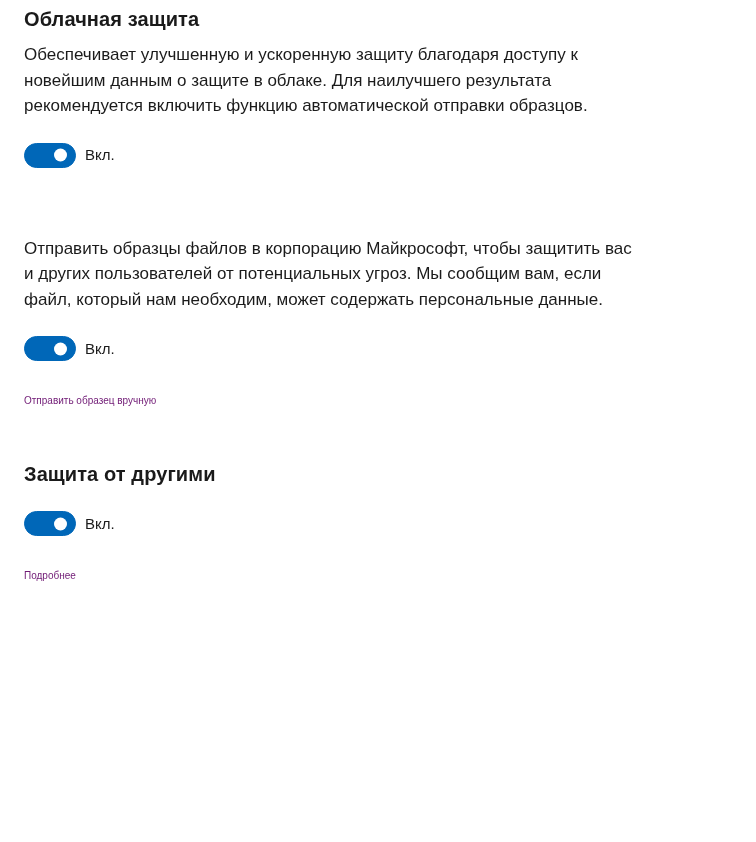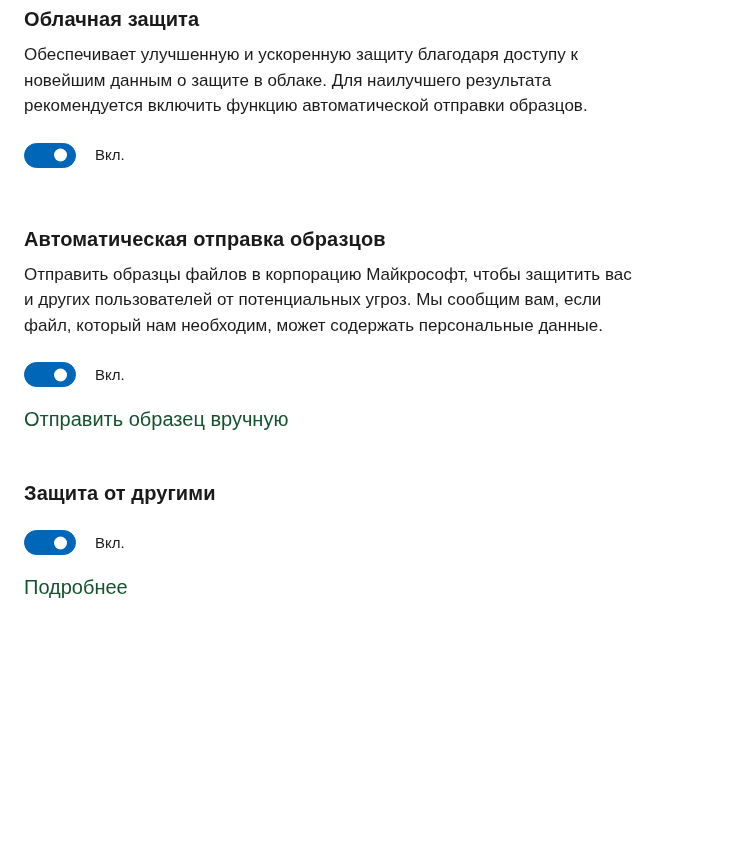--- a/index.html
+++ b/index.html
@@ -62,29 +62,29 @@
     left: 29px;
     transform: translateY(-50%);
     width: 13px;
     height: 13px;
     border-radius: 50%;
     background: #ffffff;
   }
   .toggle-label {
     font-size: 15px;
     color: #1b1b1b;
-    margin-left: 19px;
+    margin-left: 9px;
     line-height: 20px;
   }
   .link {
     display: inline-block;
-    font-size: 20px;
-    color: #14532d;
+    font-size: 10px;
+    color: #701a75;
     text-decoration: none;
-    margin-top: 22px;
+    margin-top: 30px;
     cursor: pointer;
     line-height: 20px;
   }
   .gap-lg {
     height: 58px;
   }
   .gap-md {
     height: 50px;
   }
   .sec1 { padding-top: 6px; }
@@ -101,21 +101,20 @@
       <div class="toggle" role="switch" aria-checked="true">
         <span class="knob"></span>
       </div>
       <span class="toggle-label">Вкл.</span>
     </div>
   </div>
 
   <div class="gap-lg"></div>
 
   <div class="section">
-    <h2 class="section-title">Автоматическая отправка образцов</h2>
     <p class="section-desc">Отправить образцы файлов в корпорацию Майкрософт, чтобы защитить вас и других пользователей от потенциальных угроз. Мы сообщим вам, если файл, который нам необходим, может содержать персональные данные.</p>
     <div class="toggle-row">
       <div class="toggle" role="switch" aria-checked="true">
         <span class="knob"></span>
       </div>
       <span class="toggle-label">Вкл.</span>
     </div>
     <a class="link" href="#">Отправить образец вручную</a>
   </div>
 

